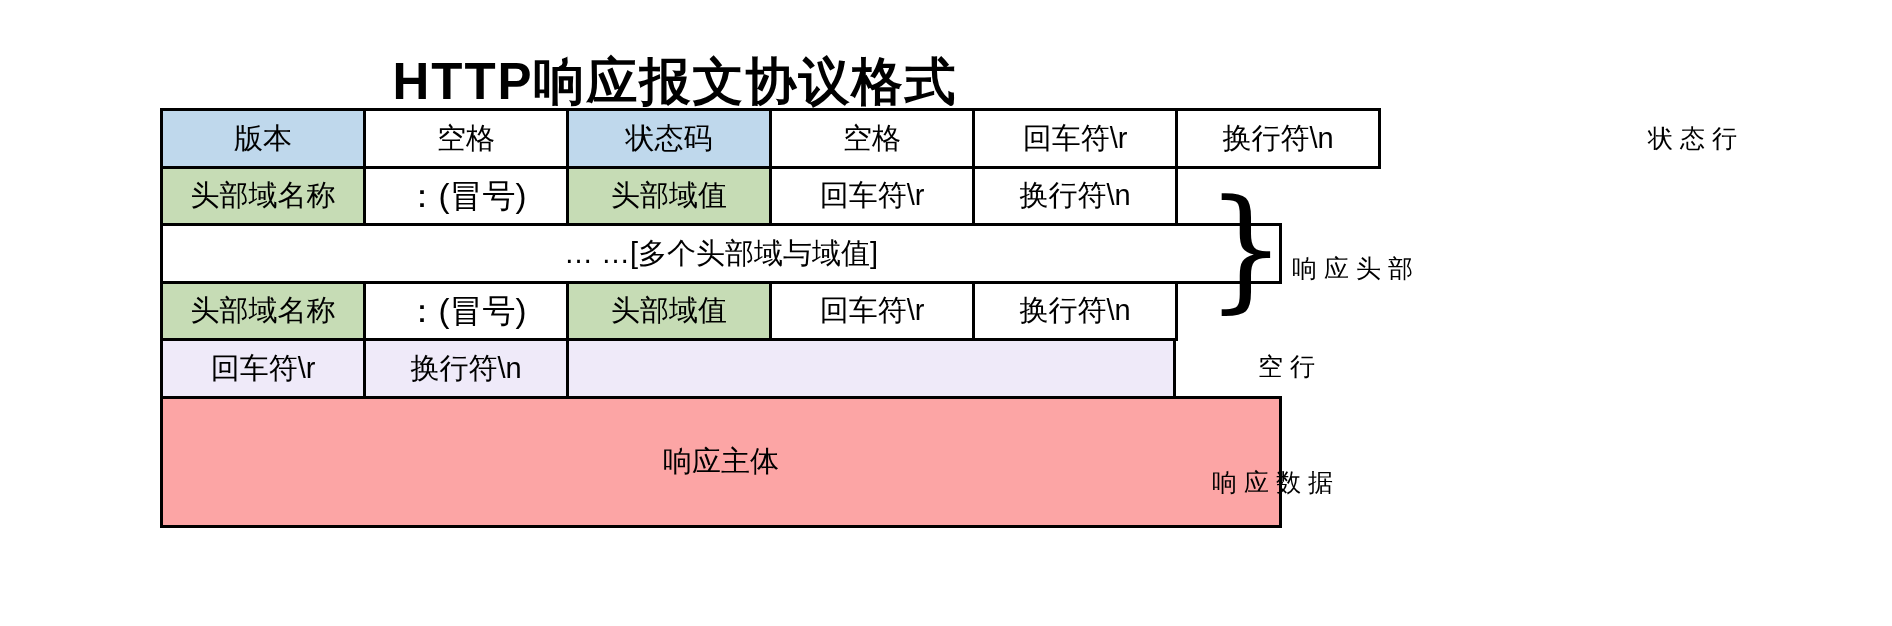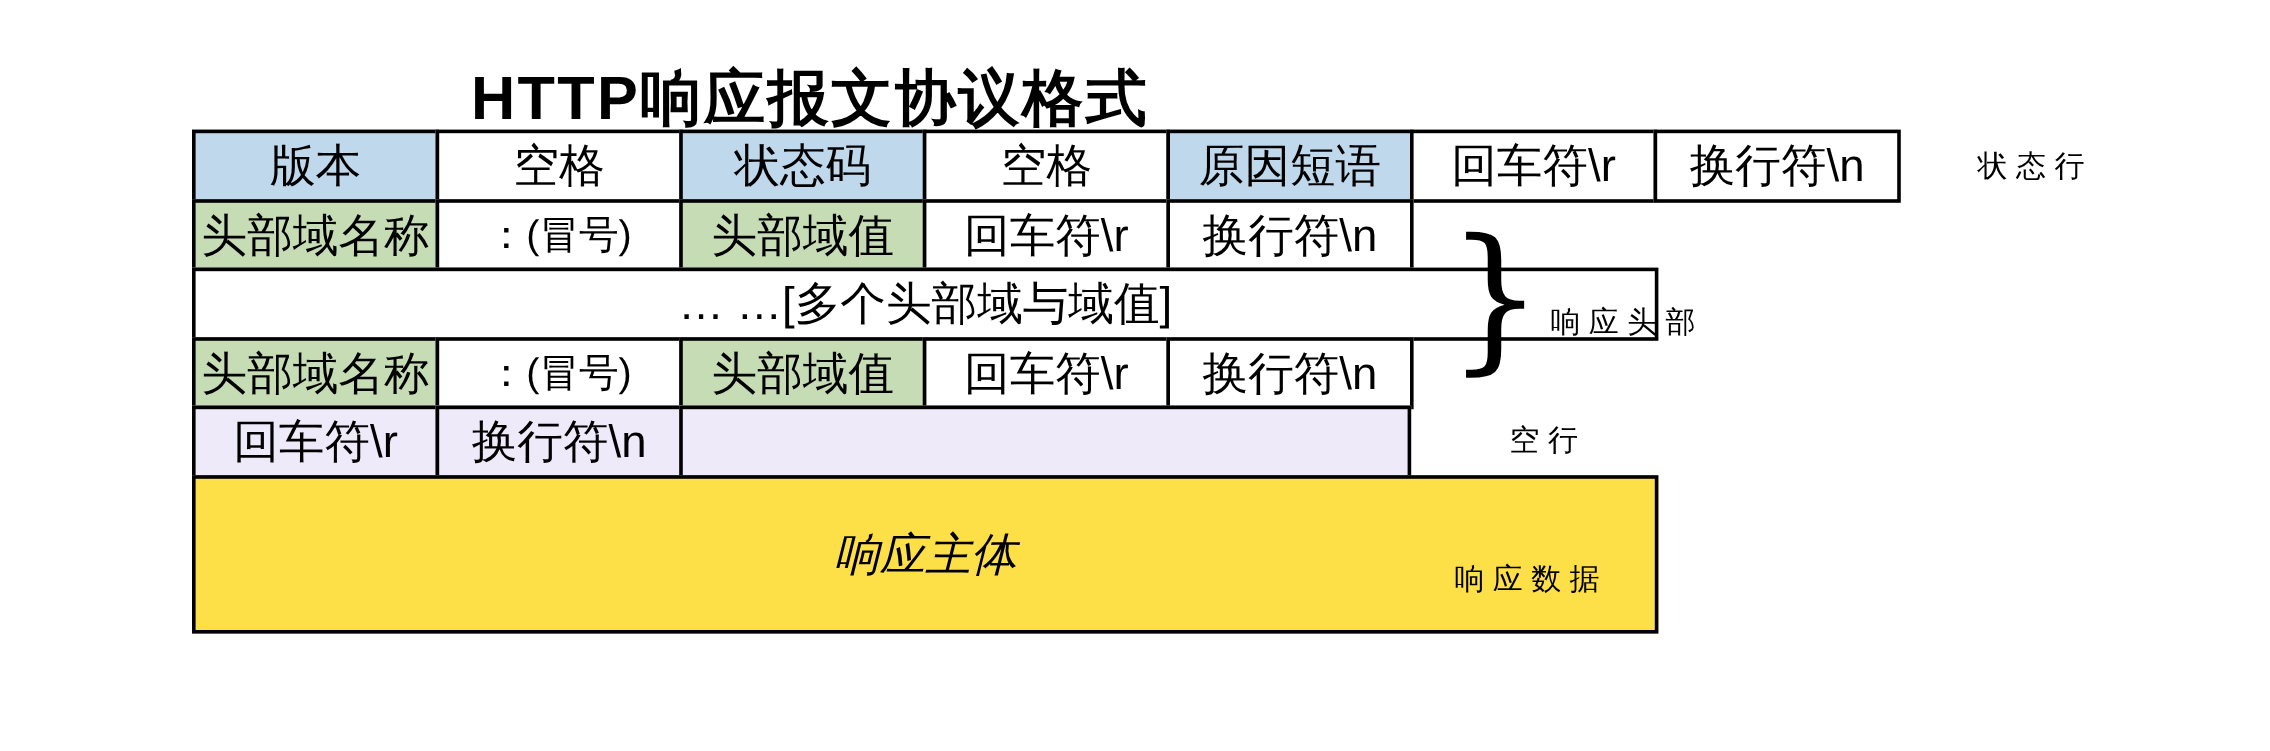--- a/index.html
+++ b/index.html
@@ -27,32 +27,32 @@
     position:absolute;
     display:flex;
     left:160px;
   }
   .cell{
     box-sizing:border-box;
     border:3px solid #000;
     display:flex;
     align-items:center;
     justify-content:center;
-    font-size:38px;
+    font-size:29px;
     background:#ffffff;
     white-space:nowrap;
   }
   .cell + .cell{margin-left:-3px;}
   .w1{width:206px;}
-  .wfull{width:1222px;}
+  .wfull{width:1122px;}
   .wfill{width:610px;}
   .bg-blue{background:#bfd8ec;}
   .bg-green{background:#c6dcb5;}
   .bg-lav{background:#efeaf9;}
-  .bg-lgreen{background:#fde047;font-style:italic;}
+  .bg-lgreen{background:#fca5a5;}
   .small-text{font-size:33px;}
 
   .r1{top:108px;}  .r1 .cell{height:61px;}
   .r2{top:166px;}  .r2 .cell{height:60px;}
   .r3{top:223px;}  .r3 .cell{height:61px;}
   .r4{top:281px;}  .r4 .cell{height:60px;}
   .r5{top:338px;}  .r5 .cell{height:61px;}
   .r6{top:396px;}  .r6 .cell{height:132px;}
 
   .annot{
@@ -82,21 +82,20 @@
 
 <div class="canvas">
 
   <div class="diagram-title">HTTP响应报文协议格式</div>
 
   <div class="trow r1">
     <div class="cell w1 bg-blue">版本</div>
     <div class="cell w1">空格</div>
     <div class="cell w1 bg-blue">状态码</div>
     <div class="cell w1">空格</div>
-    <div class="cell w1 bg-blue">原因短语</div>
     <div class="cell w1">回车符\r</div>
     <div class="cell w1">换行符\n</div>
   </div>
 
   <div class="trow r2">
     <div class="cell w1 bg-green">头部域名称</div>
     <div class="cell w1 small-text">：(冒号)</div>
     <div class="cell w1 bg-green">头部域值</div>
     <div class="cell w1">回车符\r</div>
     <div class="cell w1">换行符\n</div>

